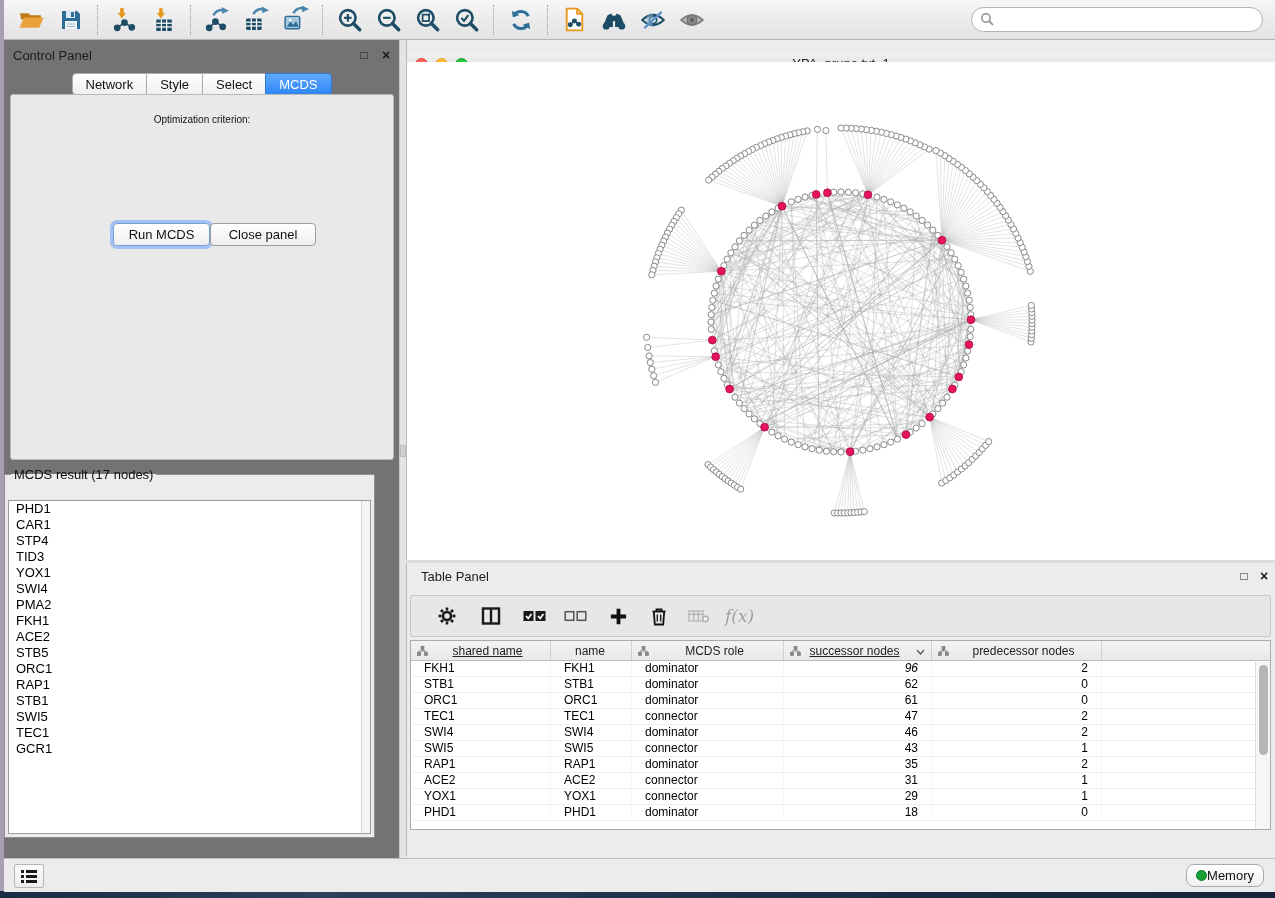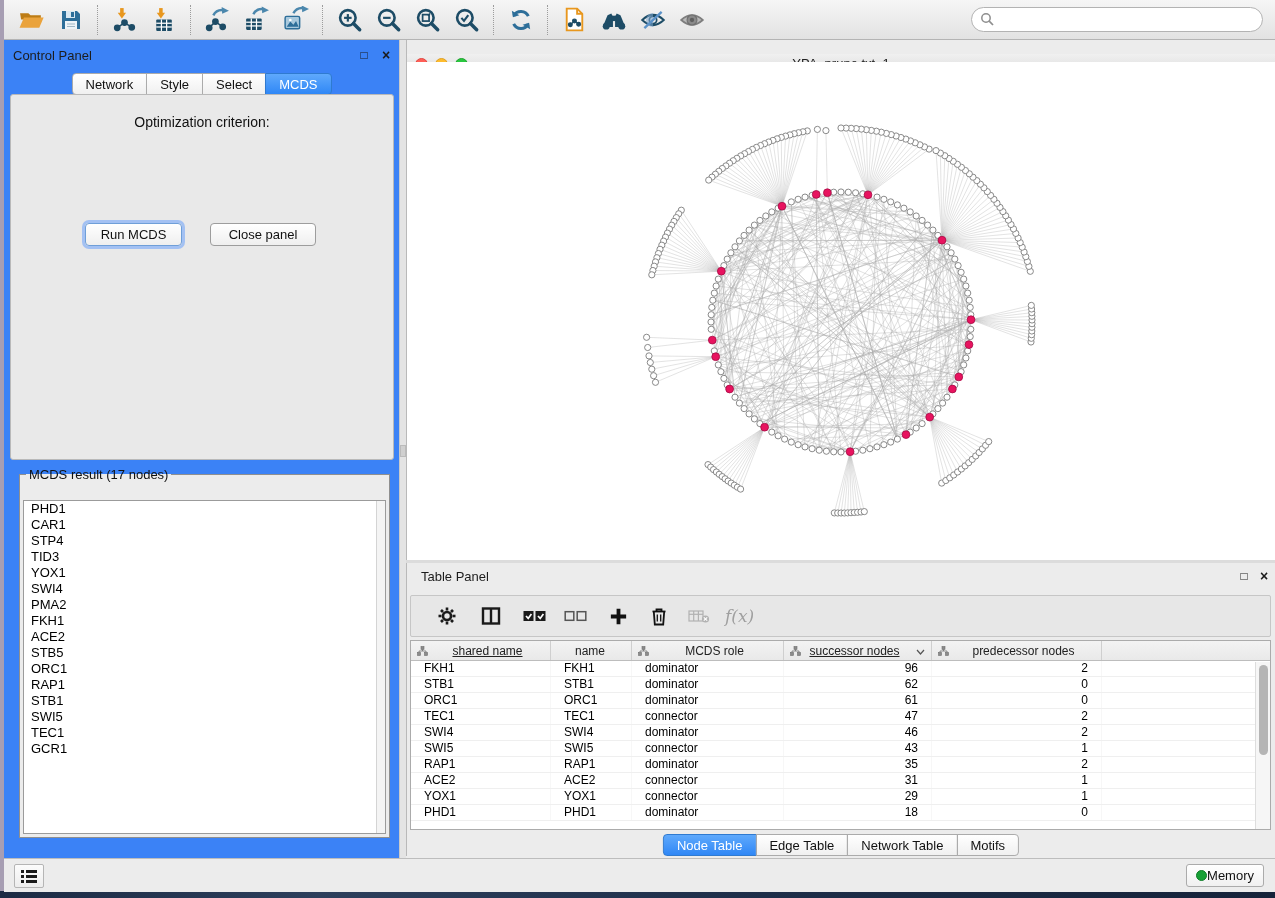--- a/index.html
+++ b/index.html
@@ -13,39 +13,39 @@
   
   .toolbar{position:absolute;top:0;left:0;width:100%;height:40px;background:linear-gradient(#f6f6f6,#e2e2e2);border-bottom:1px solid #b4b4b4;display:flex;align-items:center;padding:0 8px}
   .tb-btn{width:39px;height:34px;display:flex;align-items:center;justify-content:center;flex:0 0 auto}
   .tb-btn svg{display:block}
   .tb-sep{width:1px;height:30px;border-left:1px dotted #9c9c9c;margin:0 7px;flex:0 0 auto}
   .tb-search{margin-left:auto;margin-right:4px;position:relative;width:292px;height:25px;flex:0 0 auto}
   .tb-search input{width:100%;height:100%;border:1px solid #b3b3b3;border-radius:13px;background:#fff;padding:0 10px 0 28px;font-size:13px;outline:none;font-family:"Liberation Sans",sans-serif}
   .tb-search .mag{position:absolute;left:9px;top:5px}
 
   
-  .control-panel{position:absolute;left:0;top:40px;width:396px;height:818px;background:#3b82f6;border-right:1px solid #c9c9c9}
+  .control-panel{position:absolute;left:0;top:40px;width:396px;height:818px;background:#737373;border-right:1px solid #c9c9c9}
   .panel-title{position:absolute;left:9px;top:8px;font-size:13px;color:#1c1c1c}
   .panel-ctl{position:absolute;top:7px;width:16px;height:16px;display:flex;align-items:center;justify-content:center;font-size:14px;color:#1a1a1a;cursor:default}
   .ctl-float{font-size:12px}
   .seg-tabs{position:absolute;top:33px;left:50%;transform:translateX(-50%);display:flex}
   .seg-tab{height:22px;padding:3px 13px;font-size:13px;background:linear-gradient(#ffffff,#f0f0f0);border:1px solid #ababab;margin-left:-1px;color:#111;white-space:nowrap}
   .seg-tab:first-child{border-radius:4px 0 0 4px;margin-left:0}
   .seg-tab:last-child{border-radius:0 4px 4px 0}
   .seg-tab.active{background:linear-gradient(#5fa9fc,#2f87f6);border-color:#2f7ad0;color:#fff}
   .cp-box{position:absolute;left:6px;top:54px;width:384px;height:366px;background:#e9e9e9;border:1px solid #b9b9b9;border-radius:3px}
-  .opt-label{position:absolute;top:19px;width:100%;text-align:center;font-size:14px;color:#111}
+  .opt-label{position:absolute;top:19px;width:100%;text-align:center;font-size:10px;color:#111}
   .cp-select{position:absolute;left:36px;top:40px;width:314px;height:23px;background:#fff;border:1px solid #a8a8a8;border-radius:4px;font-size:13px;color:#111;display:flex;align-items:center;padding-left:10px}
   .cp-select .stepper{position:absolute;right:1px;top:1px;width:19px;height:19px;border-radius:3px;background:linear-gradient(#6fb1fb,#2f7df2);display:flex;flex-direction:column;align-items:center;justify-content:center;gap:2px}
   .tri-up{width:0;height:0;border-left:3.5px solid transparent;border-right:3.5px solid transparent;border-bottom:4px solid #fff}
   .tri-dn{width:0;height:0;border-left:3.5px solid transparent;border-right:3.5px solid transparent;border-top:4px solid #fff}
   .cp-btn{position:absolute;top:128px;height:23px;background:linear-gradient(#ffffff,#efefef);border:1px solid #9d9d9d;border-radius:4px;font-size:13px;color:#111;display:flex;align-items:center;justify-content:center}
-  .btn-run{left:74px;width:97px;border-color:#6f9fd8;box-shadow:0 0 0 3px rgba(77,144,254,.45)}
+  .btn-run{left:102px;width:97px;border-color:#6f9fd8;box-shadow:0 0 0 3px rgba(77,144,254,.45)}
   .btn-close{left:199px;width:106px}
-  fieldset.mcds{position:absolute;left:15px;top:427px;width:371px;height:371px;border:1px solid #8f8f8f;margin:0;padding:2px;background:#ececec}
+  fieldset.mcds{position:absolute;left:0;top:427px;width:371px;height:371px;border:1px solid #8f8f8f;margin:0;padding:2px;background:#ececec}
   fieldset.mcds legend{font-size:13px;color:#111;padding:0 3px;margin-left:4px}
   .mcds-list{position:absolute;left:3px;right:3px;top:18px;bottom:3px;background:#fff;border:1px solid #9b9b9b;overflow:hidden}
   .mcds-scroll{position:absolute;right:0;top:0;bottom:0;width:9px;background:#f4f4f4;border-left:1px solid #d4d4d4}
   .list-item{height:16px;line-height:16px;font-size:13px;color:#000;padding-left:7px}
 
   
   .v-split{position:absolute;left:396px;top:40px;width:6px;height:818px;background:#e4e4e4}
   .v-split .grip{position:absolute;left:0;top:405px;width:6px;height:12px;background:#d0d0d0;border:1px solid #bbb}
   .h-split{position:absolute;left:402px;top:560px;width:869px;height:3px;background:#dcdcdc}
 
@@ -75,21 +75,21 @@
   .tcell{font-size:12px;color:#000;line-height:15px;white-space:nowrap;overflow:hidden;flex:0 0 auto;border-right:1px solid rgba(0,0,0,0.03)}
   .tcell.l{padding-left:13px;text-align:left}
   .tcell.r{padding-right:13px;text-align:right}
   .tbl-scroll{position:absolute;top:21px;right:0;bottom:0;width:15px;background:#f6f6f6;border-left:1px solid #ddd}
   .tbl-thumb{position:absolute;left:2.5px;top:3px;width:9px;height:90px;background:#b5b5b5;border-radius:5px}
   .tp-tabs{position:absolute;top:271px;left:50%;transform:translateX(-50%);display:flex}
 
   
   .status-bar{position:absolute;left:0;top:858px;width:100%;height:34px;background:#ececec;border-top:1px solid #bdbdbd}
   .sb-left-btn{position:absolute;left:10px;top:5px;width:30px;height:24px;background:linear-gradient(#fcfcfc,#ededed);border:1px solid #b5b5b5;border-radius:2px;display:flex;align-items:center;justify-content:center}
-  .sb-mem{position:absolute;right:11px;top:5px;height:23px;background:linear-gradient(#ffffff,#f0f0f0);border:1px solid #ababab;border-radius:3px;display:flex;align-items:center;padding:0 9px;font-size:13px;color:#111}
+  .sb-mem{position:absolute;right:11px;top:5px;height:23px;background:linear-gradient(#ffffff,#f0f0f0);border:1px solid #ababab;border-radius:8px;display:flex;align-items:center;padding:0 9px;font-size:13px;color:#111}
   .mem-dot{width:11px;height:11px;border-radius:50%;background:#18a036;border:1px solid #0e7d27}
 </style>
 </head>
 <body>
 
 <div class="screen">
   <div class="desk-left"></div>
   <div class="desk-bottom"></div>
 
   <div class="app">
@@ -720,21 +720,21 @@
               </svg>
               <span class="lab">predecessor nodes</span>
             </div>
             <div class="hcell filler"></div>
           </div>
         <div>
             <div class="trow">
               <div class="tcell l" style="width: 140px;">FKH1</div>
               <div class="tcell l" style="width: 81px;">FKH1</div>
               <div class="tcell l" style="width: 152px;">dominator</div>
-              <div class="tcell r" style="width: 148px;">96</div>
+              <div class="tcell r" style="width: 148px; font-style: italic;">96</div>
               <div class="tcell r" style="width: 170px;">2</div>
             </div>
             <div class="trow">
               <div class="tcell l" style="width: 140px;">STB1</div>
               <div class="tcell l" style="width: 81px;">STB1</div>
               <div class="tcell l" style="width: 152px;">dominator</div>
               <div class="tcell r" style="width: 148px;">62</div>
               <div class="tcell r" style="width: 170px;">0</div>
             </div>
             <div class="trow">
@@ -792,26 +792,20 @@
               <div class="tcell l" style="width: 152px;">dominator</div>
               <div class="tcell r" style="width: 148px;">18</div>
               <div class="tcell r" style="width: 170px;">0</div>
             </div>
           </div>
         <div class="tbl-scroll">
             <div class="tbl-thumb"></div>
           </div>
       </div>
 
-      <div class="seg-tabs tp-tabs">
-          <div class="seg-tab active">Node Table</div>
-          <div class="seg-tab">Edge Table</div>
-          <div class="seg-tab">Network Table</div>
-          <div class="seg-tab">Motifs</div>
-        </div>
     </div>
 
     <div class="status-bar">
       <div class="sb-left-btn">
         <svg width="18" height="15" viewBox="0 0 18 15">
             <g fill="#1a1a1a">
               <rect x="1" y="1" width="3" height="3"></rect>
               <rect x="1" y="6" width="3" height="3"></rect>
               <rect x="1" y="11" width="3" height="3"></rect>
               <rect x="6" y="1" width="11" height="3"></rect>

